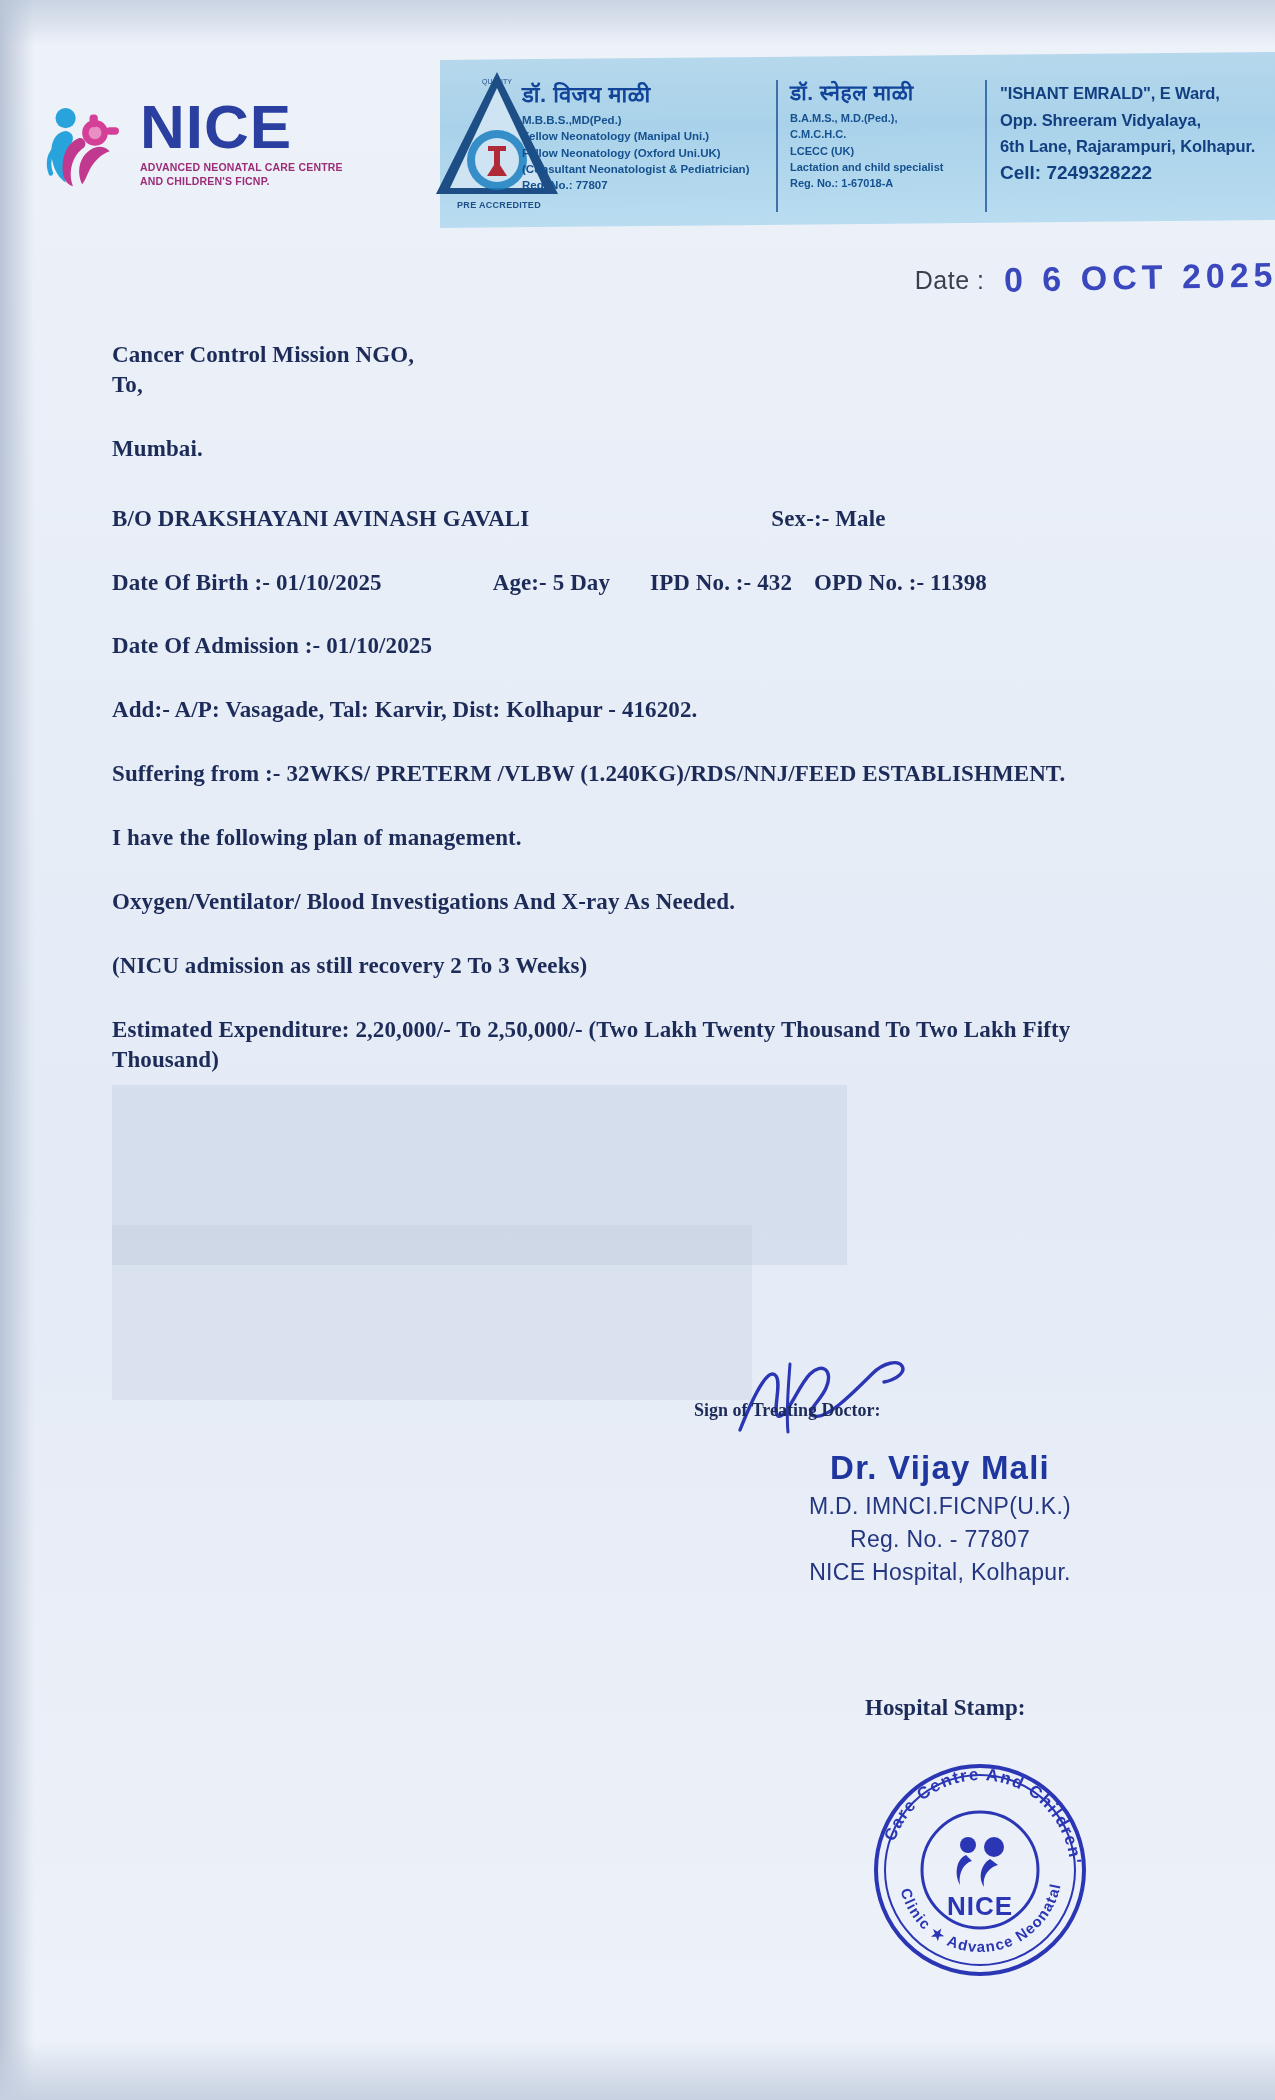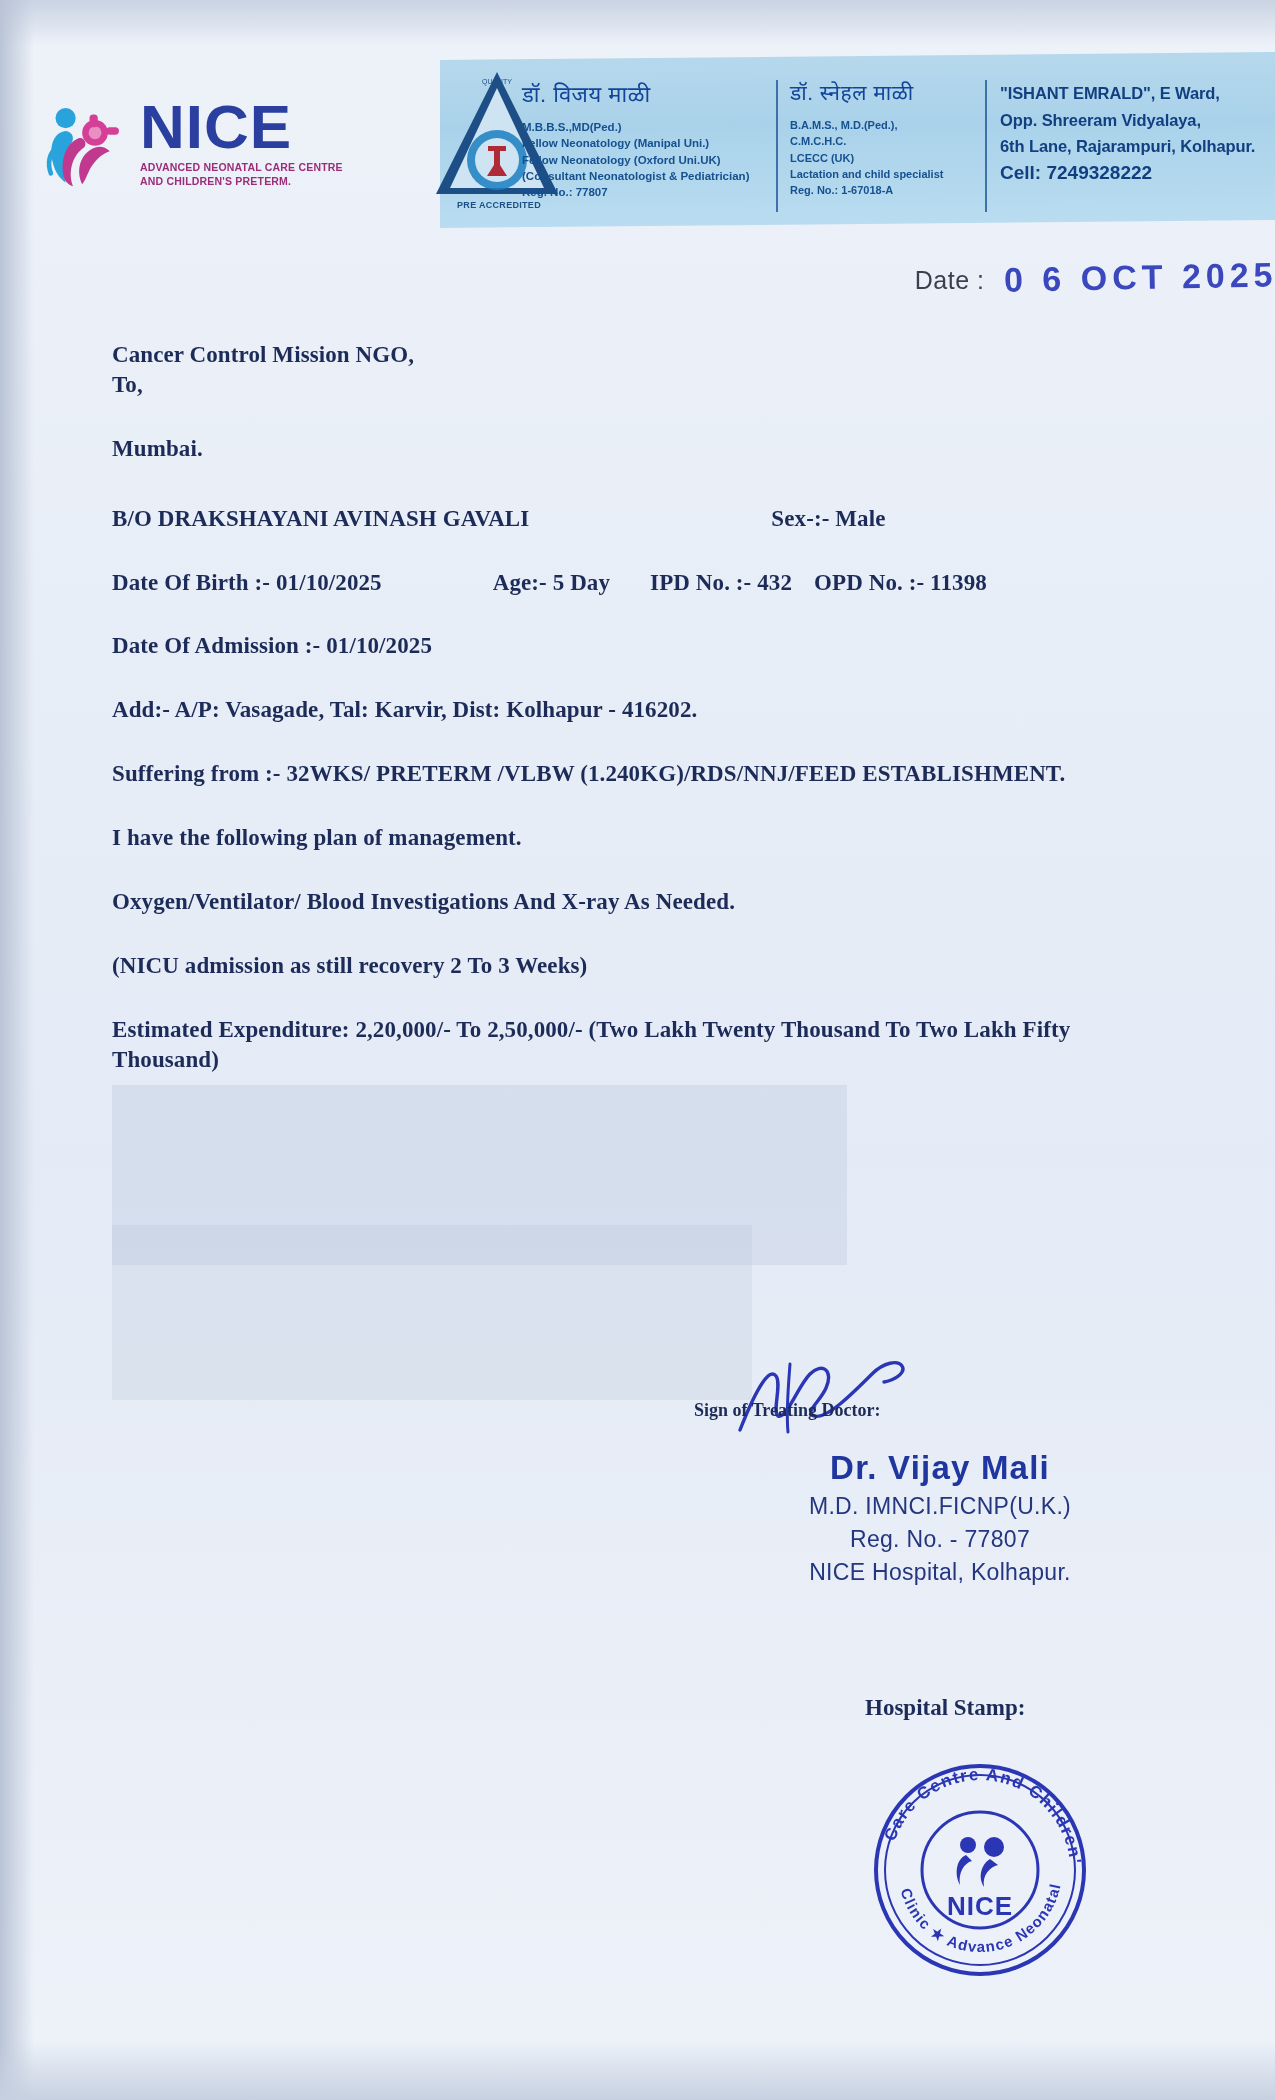--- a/index.html
+++ b/index.html
@@ -110,24 +110,24 @@
     letter-spacing: .3px;
   }
 
   .doc-col {
     position: absolute;
     font-family: "Liberation Sans", sans-serif;
     color: #12407e;
   }
   .doc-col .name-mr {
     font-size: 22px;
-    font-weight: 400;
+    font-weight: 700;
     color: #12459a;
     letter-spacing: .5px;
-    margin-bottom: 11px;
+    margin-bottom: 4px;
     white-space: nowrap;
   }
   .doc-col .cred {
     font-size: 11.5px;
     font-weight: 700;
     line-height: 1.42;
     color: #16518f;
     white-space: nowrap;
   }
   .doc1 { left: 522px; top: 18px; width: 250px; }
@@ -294,21 +294,21 @@
           <rect x="56" y="20" width="9" height="14" rx="4" fill="#d43f97"></rect>
           <rect x="74" y="34" width="14" height="8" rx="4" fill="#d43f97"></rect>
           <path d="M58 58 C44 66 42 84 48 96 C52 92 54 82 60 74 C66 66 72 62 78 60 C72 54 64 54 58 58 Z" fill="#c0398f"></path>
           <path d="M20 56 C12 62 10 74 14 84" stroke="#29a3dc" stroke-width="5" fill="none" stroke-linecap="round"></path>
         </svg>
       </span>
       <span class="logo-text">
         <span class="logo-word">NICE</span>
         <span class="logo-sub">
           <span>ADVANCED NEONATAL CARE CENTRE</span><br>
-          <span>AND CHILDREN'S PRETERM.</span>
+          <span>AND CHILDREN'S FICNP.</span>
         </span>
       </span>
     </div>
 
     <span class="accred-badge">
       <svg viewBox="0 0 130 132" width="130" height="132">
         <polygon points="65,4 126,126 4,126" fill="#1d4f86"></polygon>
         <polygon points="65,20 112,120 18,120" fill="#cfe4f2"></polygon>
         <circle cx="65" cy="92" r="30" fill="#1a7fc1" opacity=".85"></circle>
         <circle cx="65" cy="92" r="22" fill="#cfe4f2"></circle>

